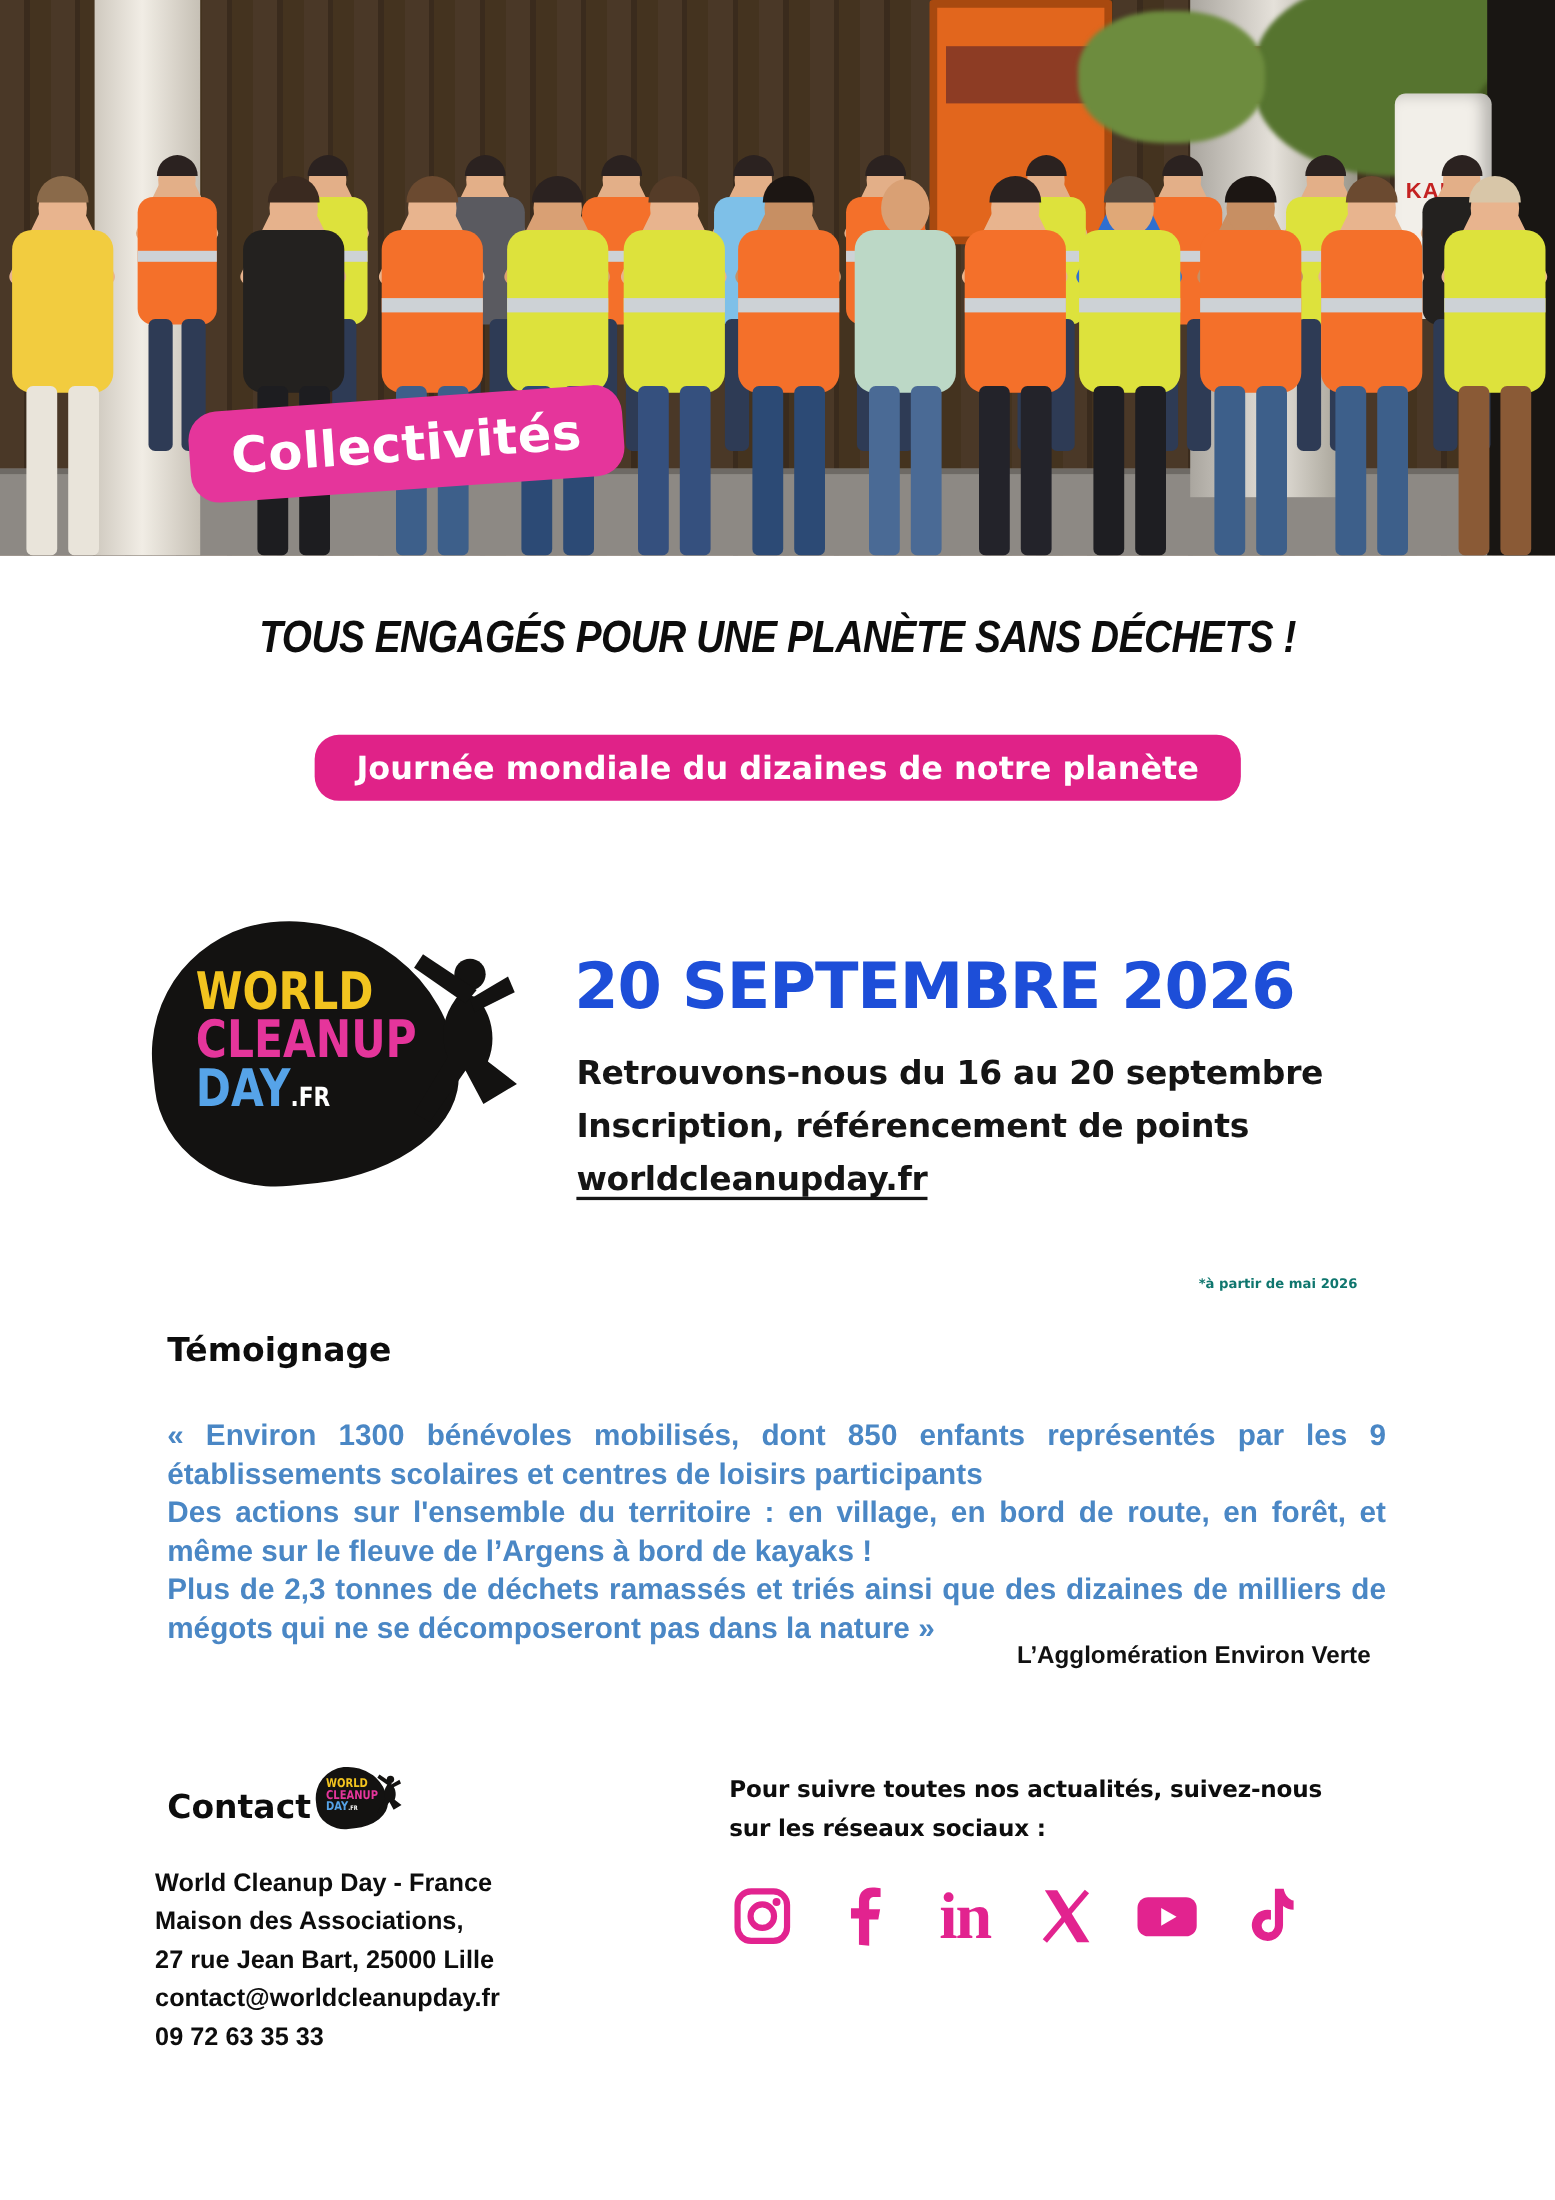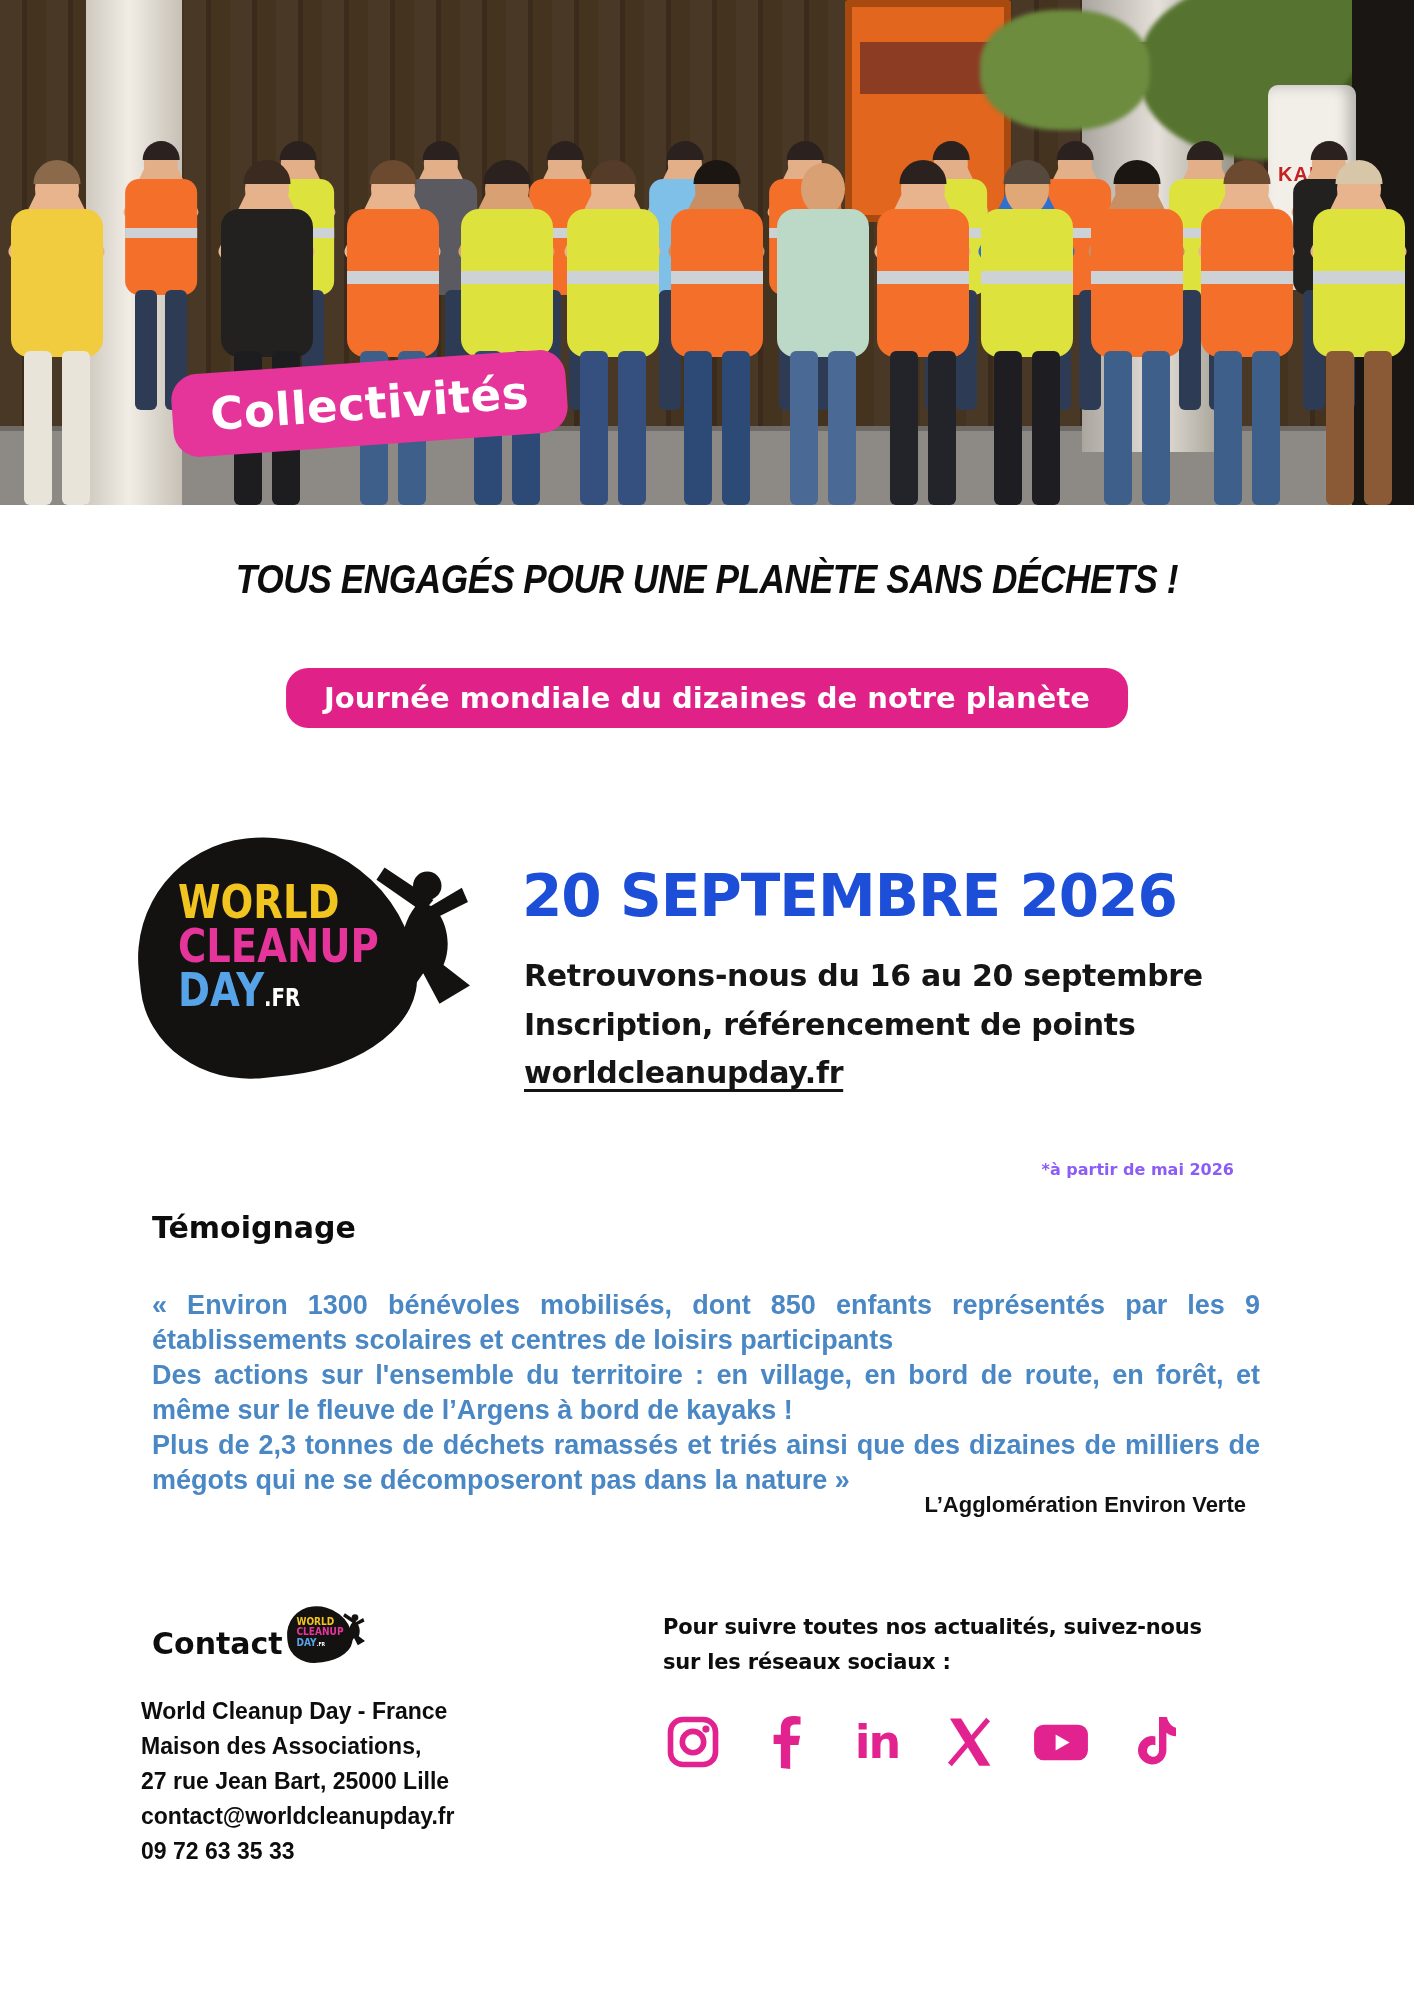--- a/index.html
+++ b/index.html
@@ -54,41 +54,41 @@
 
   
   .date-heading{position:absolute;left:522px;top:862px;color:#1d4ed8;
                 font-family:"DejaVu Sans",sans-serif;font-weight:800;font-size:58px;
                 letter-spacing:-1px;white-space:nowrap;}
   .event-lines{position:absolute;left:524px;top:952px;width:740px;
                font-family:"DejaVu Sans",sans-serif;font-weight:700;font-size:30px;
                color:#151515;line-height:1.62;letter-spacing:-.3px;}
   .event-lines .link{text-decoration:underline;text-underline-offset:6px;cursor:pointer;}
   .footnote{position:absolute;right:180px;top:1160px;
-            font-family:"DejaVu Sans",sans-serif;font-weight:800;font-size:16px;color:#8b5cf6;}
+            font-family:"DejaVu Sans",sans-serif;font-weight:800;font-size:12px;color:#0f766e;}
 
   
   .temoignage-h{position:absolute;left:152px;top:1210px;
                 font-family:"DejaVu Sans",sans-serif;font-weight:800;font-size:30px;color:#0d0d0d;}
   .quote{position:absolute;left:152px;top:1288px;width:1108px;color:#4a87c5;
          font-weight:700;font-size:27px;line-height:1.3;text-align:justify;}
   .quote div{margin:0;}
   .attribution{position:absolute;right:168px;top:1492px;font-weight:700;font-size:22px;color:#111;}
 
   
   .contact-h{position:absolute;left:152px;top:1626px;
              font-family:"DejaVu Sans",sans-serif;font-weight:800;font-size:30px;color:#0d0d0d;}
   .address{position:absolute;left:141px;top:1694px;font-weight:700;font-size:23px;
            color:#0d0d0d;line-height:1.52;}
   .follow{position:absolute;left:663px;top:1610px;width:600px;
           font-family:"DejaVu Sans",sans-serif;font-weight:800;font-size:21px;
           color:#0d0d0d;line-height:1.65;letter-spacing:-.2px;}
   .socials{position:absolute;left:665px;top:1710px;display:flex;gap:36px;align-items:center;}
   .socials .ic{width:56px;height:64px;display:flex;align-items:center;justify-content:center;cursor:pointer;}
-  .fb-f,.li-in,.x-x{font-family:"DejaVu Sans",sans-serif;font-weight:800;color:#e2238f;} .li-in{font-size:46px;letter-spacing:-2px;}
+  .fb-f,.li-in,.x-x{font-family:"DejaVu Sans",sans-serif;font-weight:800;color:#e2238f;} .li-in{font-size:60px;letter-spacing:-2px;font-family:Liberation Serif, serif;}
 </style>
 </head>
 <body>
 
 <div class="photo">
   <div class="pavement"></div>
   <div class="col-left"></div>
   <div class="door"></div>
   <div class="col-right"></div>
   <div class="awning"></div>

